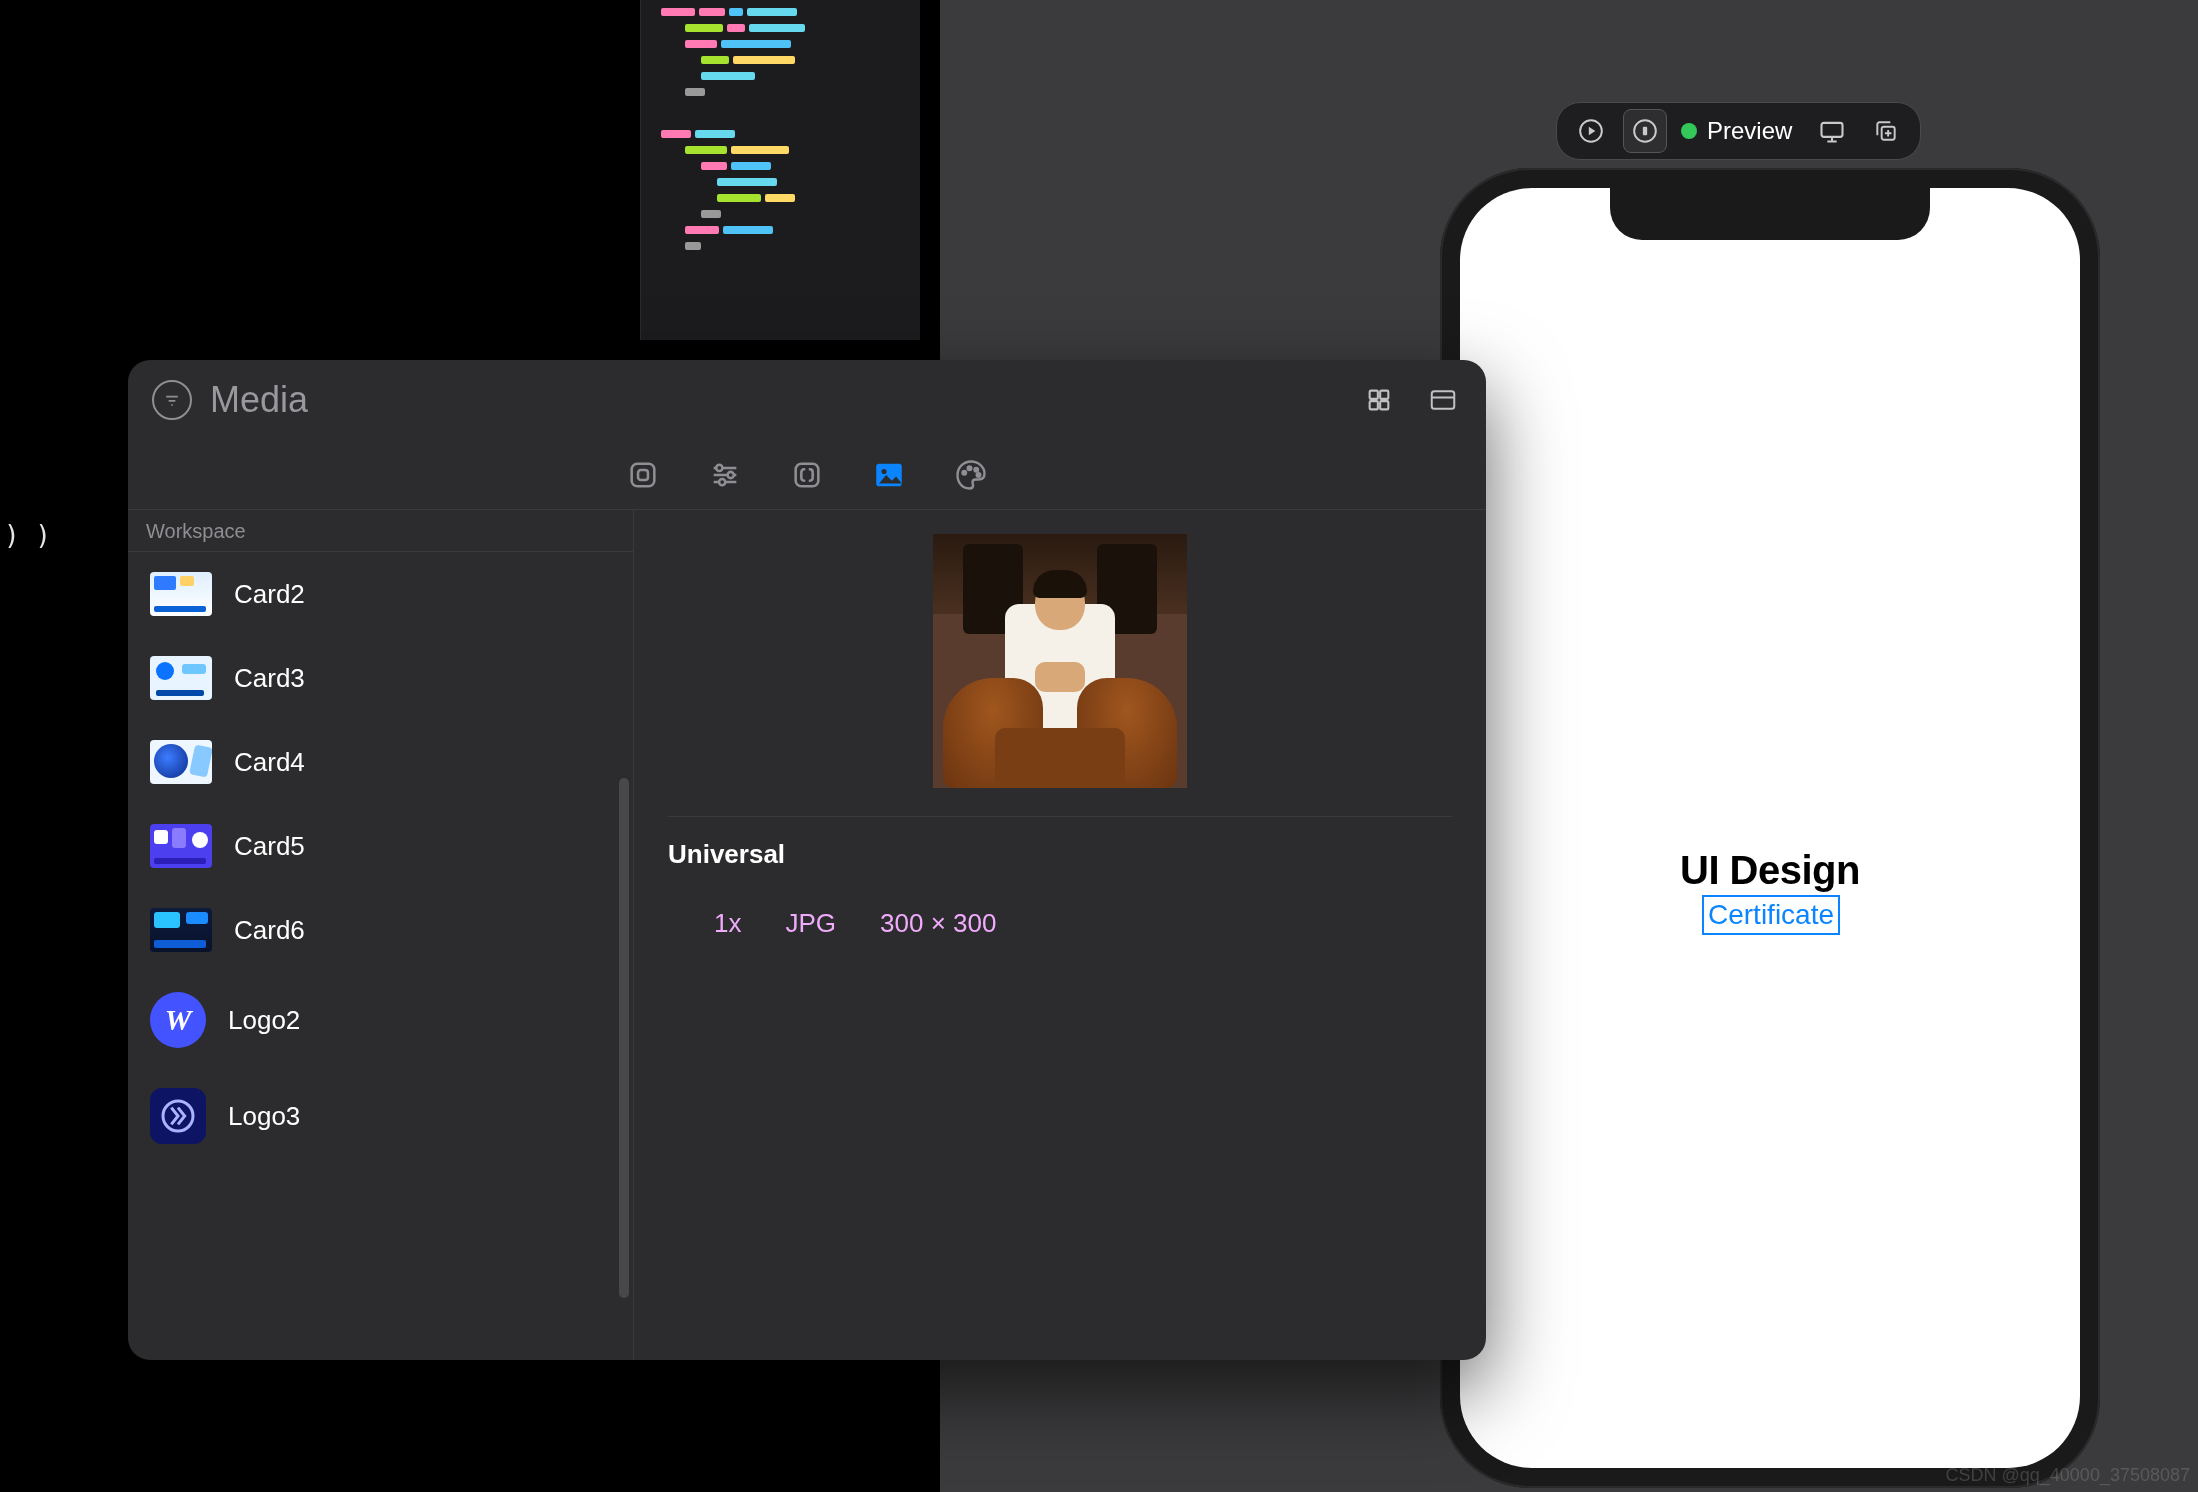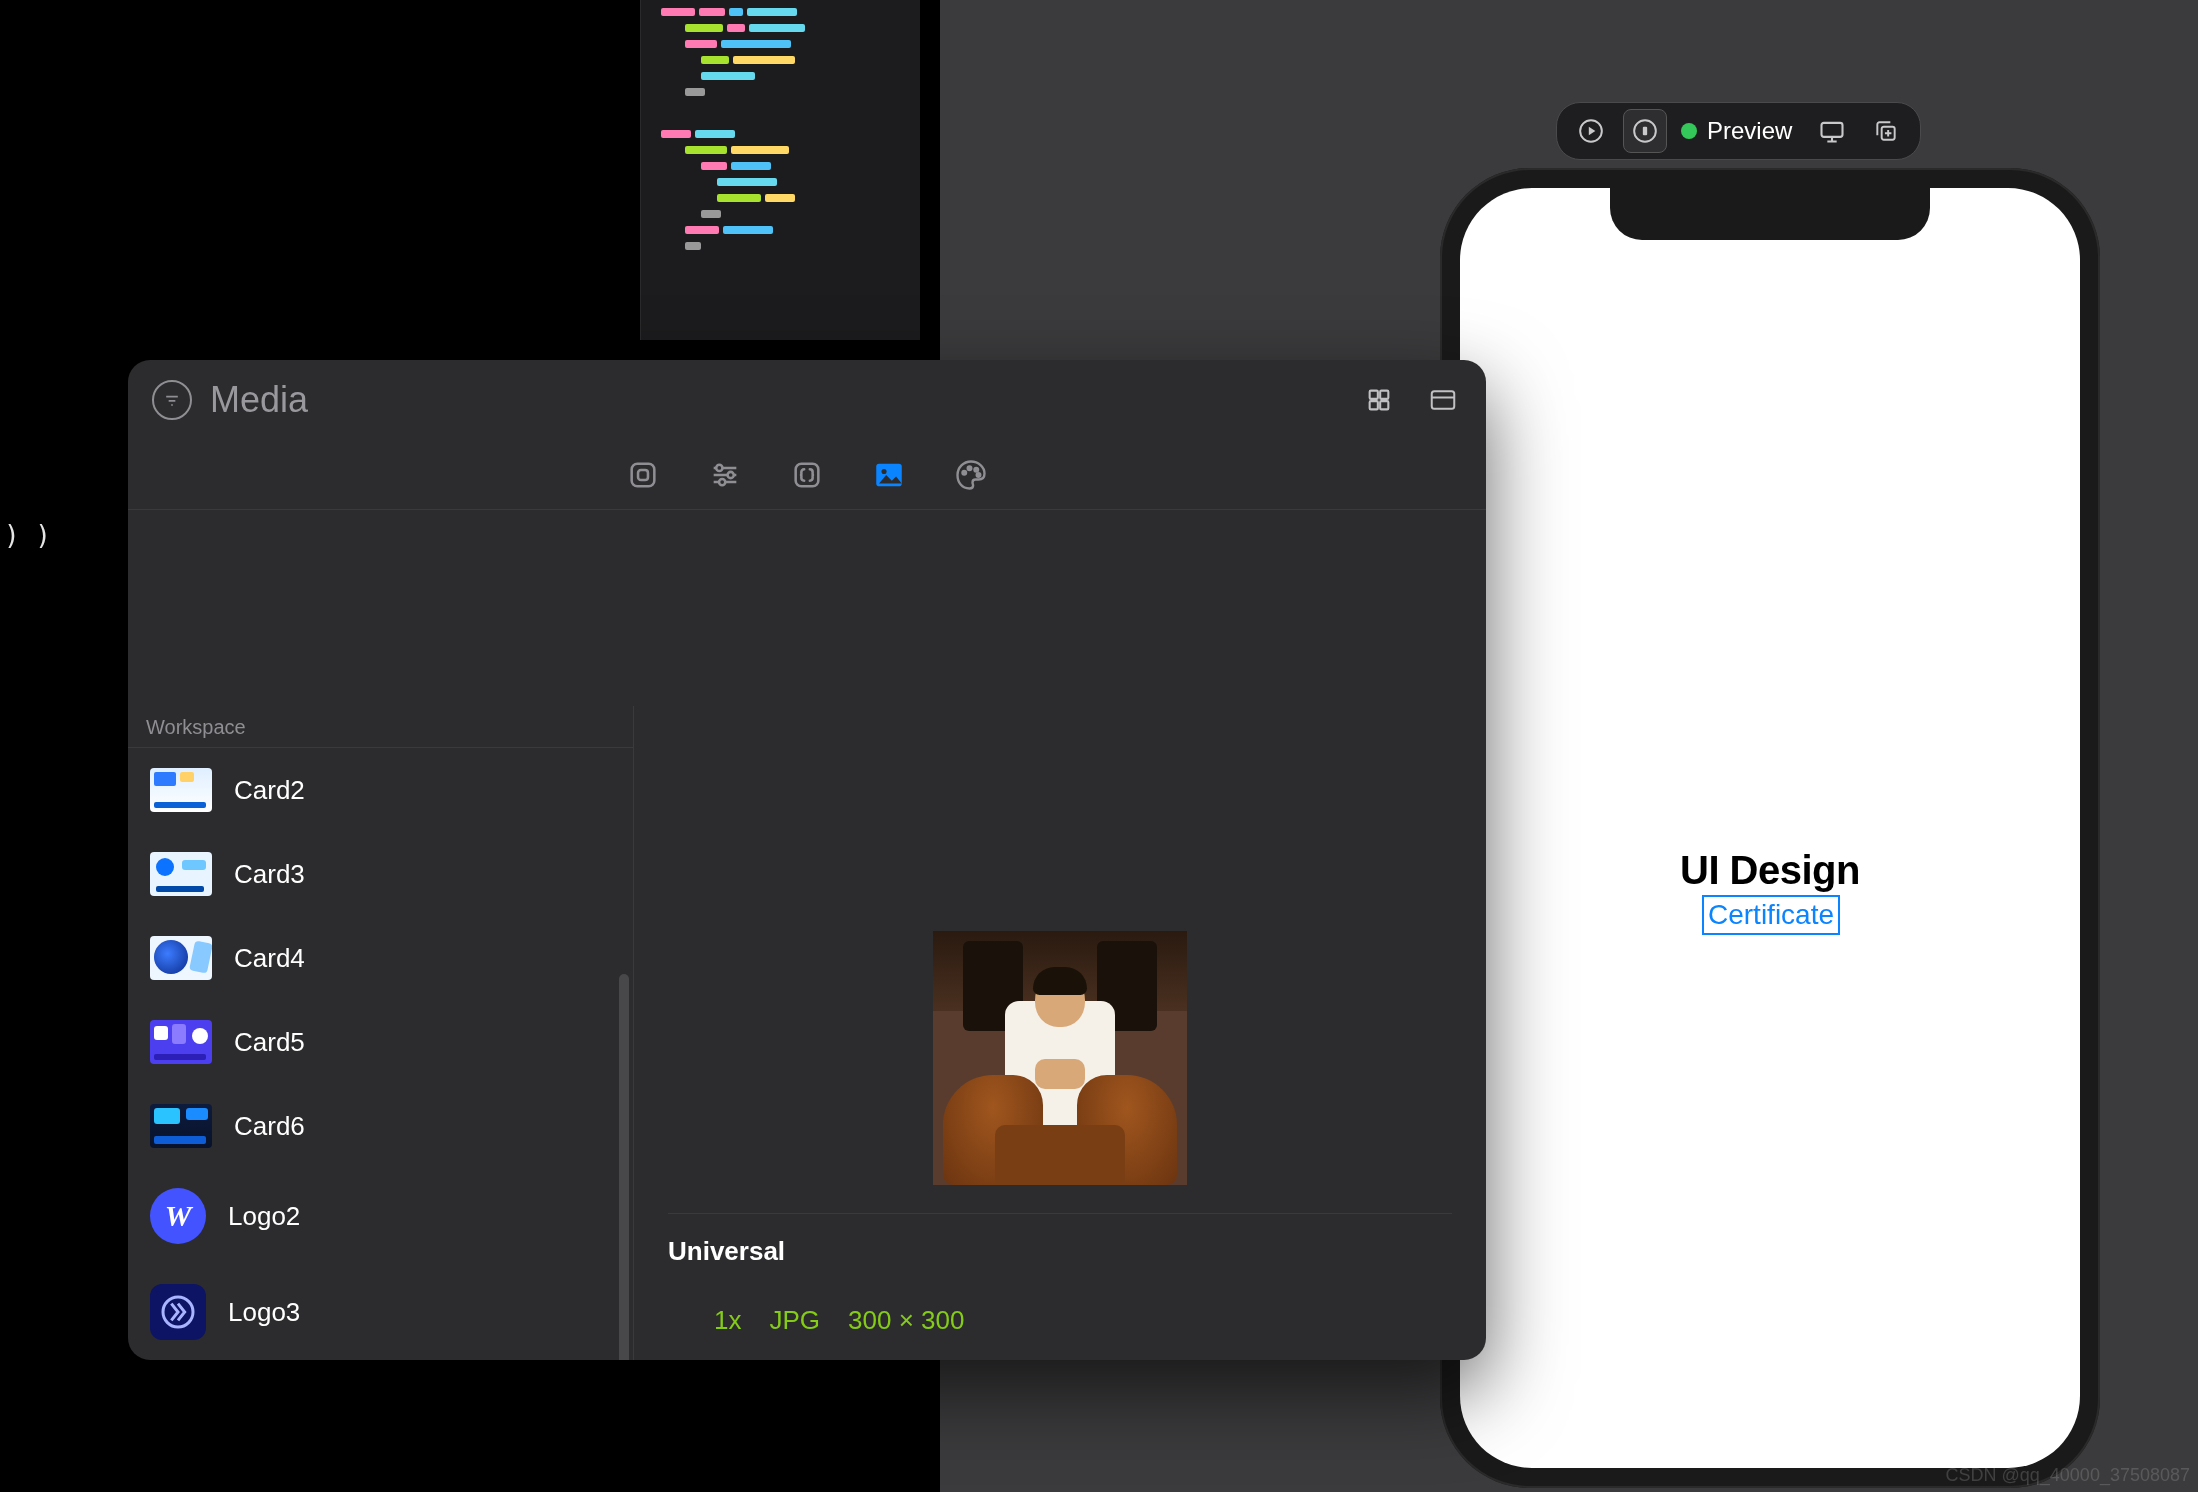--- a/index.html
+++ b/index.html
@@ -200,21 +200,20 @@
     border-radius: 8px;
     color: #8e8e93;
     cursor: pointer;
   }
   .tab-icon.active { color: #0a84ff; }
 
   .media-body {
     flex: 1;
     display: flex;
     min-height: 0;
-    align-items: flex-end;
   }
   .media-sidebar {
     width: 506px;
     border-right: 1px solid #3a3a3c;
     overflow-y: auto;
     position: relative;
   }
   .sidebar-section-title {
     font-size: 20px;
     color: #8e8e93;
@@ -272,22 +271,22 @@
     overflow: hidden;
   }
   .detail-section-title {
     font-size: 26px;
     font-weight: 700;
     margin-top: 22px;
     margin-bottom: 10px;
   }
   .detail-meta {
     display: flex;
-    gap: 28px;
-    color: #84cc16;
+    gap: 44px;
+    color: #f0abfc;
     font-size: 26px;
     padding-left: 46px;
     margin-top: 38px;
   }
 
   
   .illus-abs { position:absolute; }
 
   
   .watermark {

